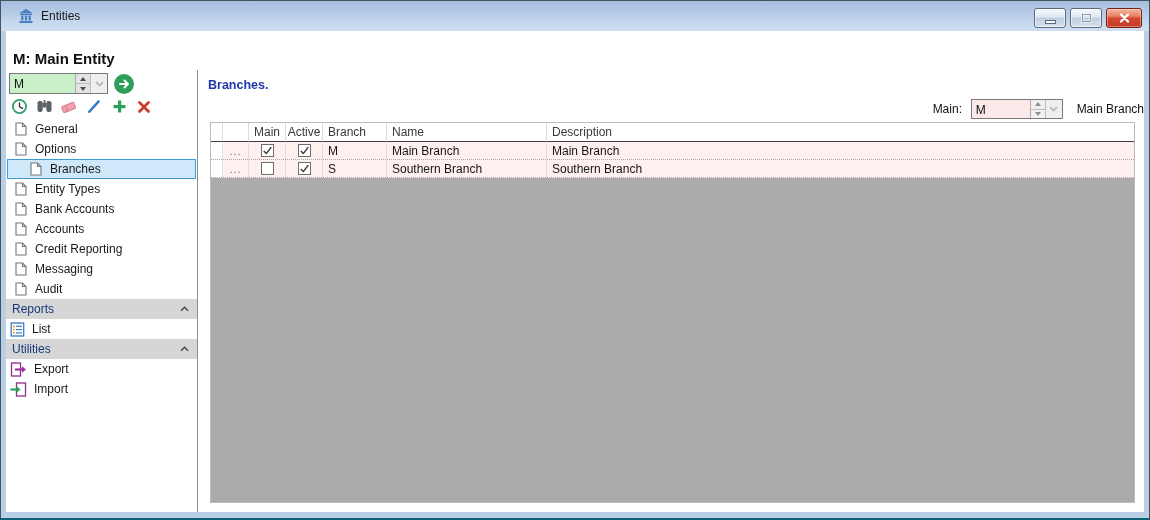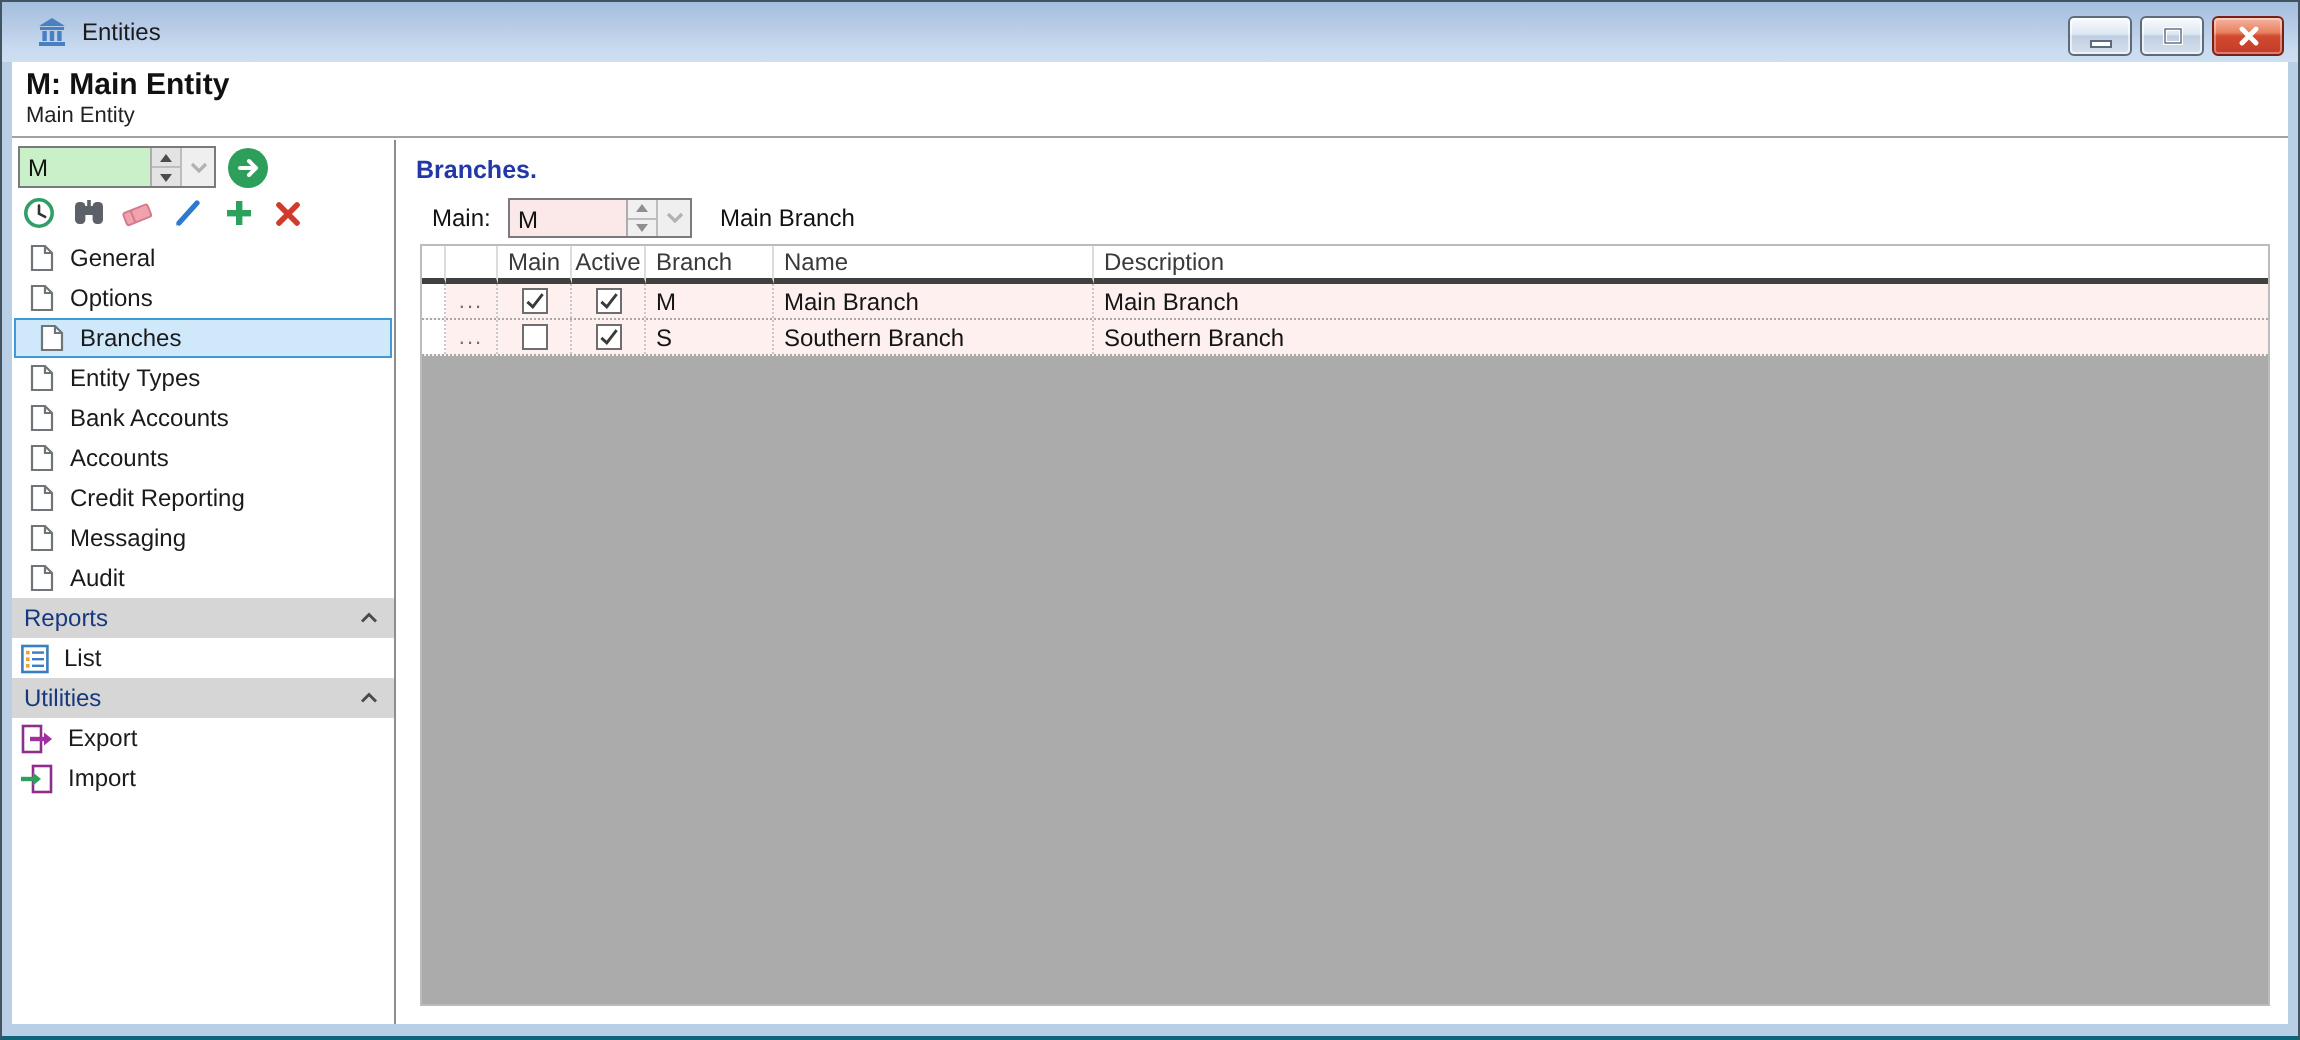--- a/index.html
+++ b/index.html
@@ -11,21 +11,21 @@
   
   .titlebar{height:30px;background:linear-gradient(#a4bfde,#b9cde7 45%,#c9dbf0 80%,#cfdff2);display:flex;align-items:center;padding-left:17px;position:relative;}
   .title-text{font-size:12px;color:#1b1b1b;margin-left:7px;}
   .win-controls{position:absolute;right:7px;top:7px;display:flex;gap:4px;}
   .win-btn{width:32px;height:20px;border:1px solid #5d6b7a;border-radius:3px;background:linear-gradient(#f7fafd,#dde8f3 45%,#bfcee0 50%,#d6e1ed);display:flex;align-items:center;justify-content:center;box-shadow:inset 0 0 0 1px rgba(255,255,255,.6);}
   .win-btn.close{width:36px;border:1px solid #7c2013;background:linear-gradient(#f3b5a3,#e8815f 40%,#d14a31 50%,#c43b27);box-shadow:inset 0 0 0 1px rgba(255,255,255,.35);}
   .glyph-min{width:11px;height:4px;background:#fdfdfd;border:1px solid #5b6a80;margin-top:7px;}
 
   
   .client{position:absolute;left:5px;right:5px;top:30px;bottom:6px;background:#fff;overflow:hidden;}
-  .header{height:38px;border-bottom:1px solid #a2a2a2;padding:3px 0 0 7px;}
+  .header{height:38px;border-bottom:1px solid #a2a2a2;padding:3px 0 0 7px;margin-top:16px;}
   .header-title{font-size:15px;font-weight:bold;color:#111;}
   .header-subtitle{font-size:11px;color:#222;margin-top:1px;}
   .body{position:absolute;top:39px;left:0;right:0;bottom:0;display:flex;}
 
   
   .sidebar{width:192px;border-right:1px solid #8d8d8d;background:#fff;flex:none;font-size:12px;color:#1a1a1a;}
   .lookup-row{display:flex;align-items:center;padding:3px 0 2px 3px;gap:6px;}
   .combo{display:flex;border:1px solid #7a7a7a;height:21px;background:#fff;}
   .combo.lookup{width:99px;}
   .combo-value{flex:1;background:var(--lookup-bg,#c9f0c9);font-size:12px;padding:3px 0 0 4px;color:#111;}
@@ -34,39 +34,39 @@
   .spin-btn:last-child{border-bottom:none;}
   .tri-up{width:0;height:0;border-left:3px solid transparent;border-right:3px solid transparent;border-bottom:4px solid #4c4c4c;}
   .tri-down{width:0;height:0;border-left:3px solid transparent;border-right:3px solid transparent;border-top:4px solid #4c4c4c;}
   .combo-drop{width:17px;background:#efefef;border-left:1px solid #bdbdbd;display:flex;align-items:center;justify-content:center;}
   .go-btn{width:20px;height:20px;border-radius:50%;background:var(--accent-green,#2e9e5b);display:flex;align-items:center;justify-content:center;}
   .tool-row{display:flex;align-items:center;gap:5px;padding:2px 0 3px 3px;height:22px;}
   .tool-btn{width:20px;height:19px;display:flex;align-items:center;justify-content:center;}
 
   .nav{margin-top:1px;}
   .nav-item{height:20px;display:flex;align-items:center;gap:8px;padding-left:8px;border:1px solid transparent;cursor:default;}
-  .nav-item.selected{background:var(--selection-bg,#cfe9fb);border:1px solid var(--selection-border,#3f9ada);margin:0 1px;padding-left:12px;}
+  .nav-item.selected{background:var(--selection-bg,#cfe9fb);border:1px solid var(--selection-border,#3f9ada);margin:0 1px;padding-left:22px;}
   .section-header{height:20px;background:#d6d6d6;display:flex;align-items:center;justify-content:space-between;padding:0 8px 0 6px;font-weight:normal;color:var(--section-text,#16387d);}
   .side-cmd{height:20px;display:flex;align-items:center;gap:7px;padding-left:4px;}
 
   
   .mainpanel{flex:1;position:relative;background:#fff;}
   .panel-title{font-size:12.5px;font-weight:bold;color:var(--main-title,#2238a8);padding:8px 0 0 10px;}
-  .field-row{display:flex;align-items:center;margin:7px 0 0 18px;font-size:12px;color:#111;}
+  .field-row{display:flex;align-items:center;margin:7px 0 0 18px;font-size:12px;color:#111;justify-content:flex-end;}
   .field-label{width:38px;}
   .combo.field{width:92px;height:20px;margin-left:0;}
   .combo.field .combo-value{background:var(--field-bg,#fbe8e8);}
   .combo.field .spin-btn{background:#f0f0f0;}
   .combo.field .tri-up{border-bottom-color:#8f8f8f;}
   .combo.field .tri-down{border-top-color:#8f8f8f;}
   .field-display{margin-left:14px;}
 
   .grid{position:absolute;top:52px;left:12px;right:9px;bottom:9px;border:1px solid #bcbcbc;display:flex;flex-direction:column;background:#fff;font-size:12px;overflow:hidden;}
   .grid-header{display:flex;height:19px;background:#fff;color:#3a3a3a;flex:none;}
-  .gh-cell{border-right:1px solid #dcdcdc;border-bottom:3px solid #404040;display:flex;align-items:center;padding:0 5px;white-space:nowrap;overflow:hidden;}
+  .gh-cell{border-right:1px solid #dcdcdc;border-bottom:1px solid #404040;display:flex;align-items:center;padding:0 5px;white-space:nowrap;overflow:hidden;}
   .gh-cell.center{justify-content:center;padding:0;}
   .grid-row{display:flex;height:18px;background:var(--row-bg,#fdf0ef);border-bottom:1px dotted #a8a8a8;flex:none;color:#151515;}
   .cell{border-right:1px dotted #c9c9c9;display:flex;align-items:center;padding:0 5px;white-space:nowrap;overflow:hidden;}
   .c-sel{width:12px;flex:none;background:#fff;padding:0;}
   .gh-cell.c-sel{background:#fff;}
   .c-btn{width:26px;flex:none;justify-content:center;color:#6e6e6e;letter-spacing:1px;padding:0;font-size:11px;}
   .c-main{width:37px;flex:none;justify-content:center;padding:0;}
   .c-active{width:37px;flex:none;justify-content:center;padding:0;}
   .c-branch{width:64px;flex:none;}
   .c-name{width:160px;flex:none;}

